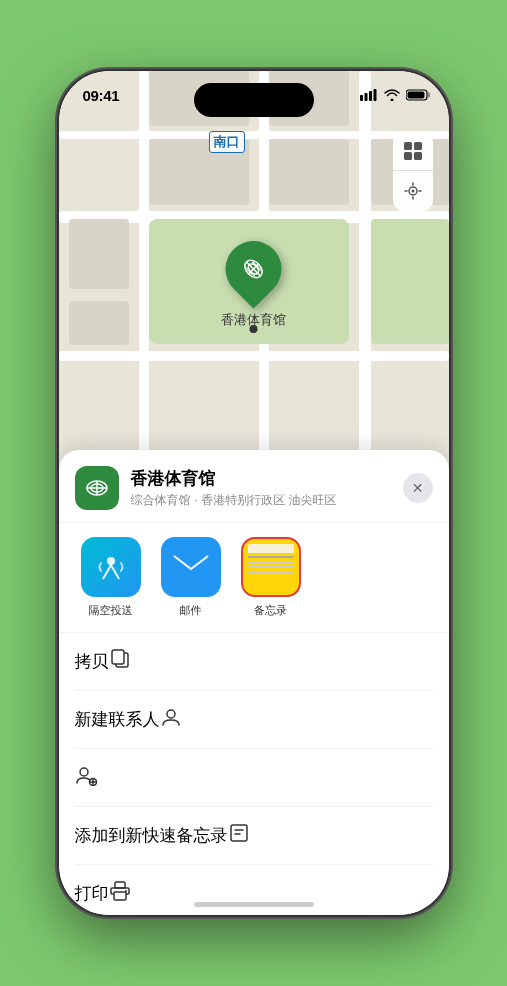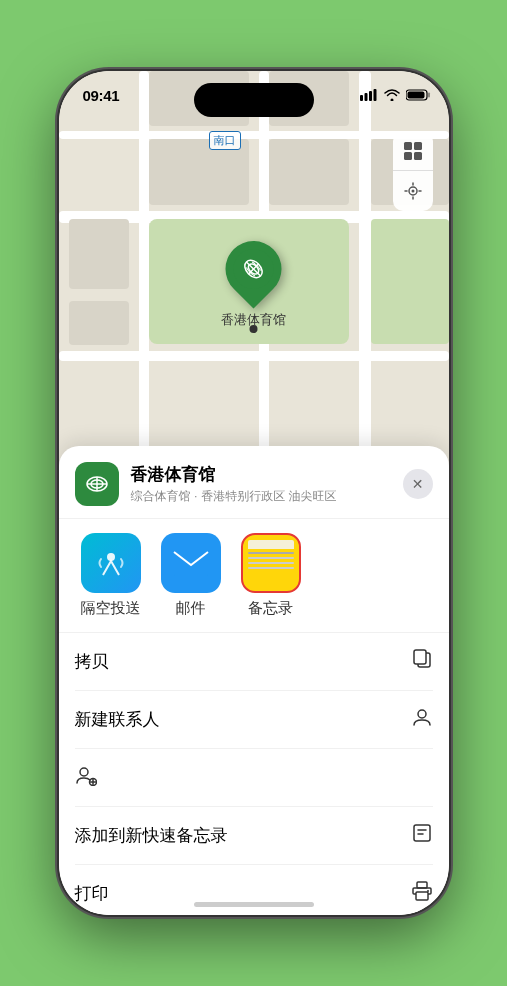--- a/index.html
+++ b/index.html
@@ -109,23 +109,23 @@
       border-radius: 4px;
     }
 
     .block-green {
       background: #c8ddb0;
       border-radius: 4px;
     }
 
     .map-label {
       position: absolute;
-      font-size: 11px;
+      font-size: 13px;
       color: #1a6eb5;
-      font-weight: 400;
+      font-weight: 700;
       background: rgba(255,255,255,0.85);
       padding: 1px 4px;
       border-radius: 3px;
       border: 1px solid #1a6eb5;
     }
 
     
     .map-controls {
       position: absolute;
       top: 60px;
@@ -310,34 +310,33 @@
 
     .app-icon.mail {
       background: #2196f3;
     }
 
     .app-icon.more {
       background: linear-gradient(180deg, #ff3b30 33%, #ff9500 33% 66%, #34c759 66%);
     }
 
     .app-label {
-      font-size: 15px;
+      font-size: 11px;
       color: #333;
       text-align: center;
     }
 
     
     .action-list {
       padding: 0 16px;
     }
 
     .action-item {
       display: flex;
       align-items: center;
-      justify-content: space-between;
       padding: 15px 0;
       border-bottom: 1px solid #f0f0f0;
     }
 
     .action-item:last-child {
       border-bottom: none;
     }
 
     .action-label {
       font-size: 17px;

